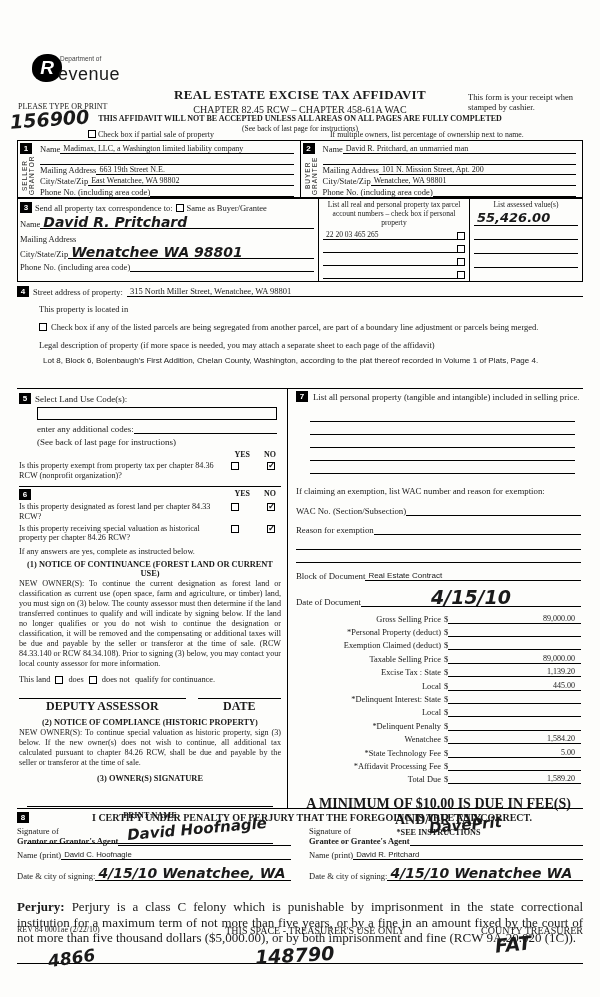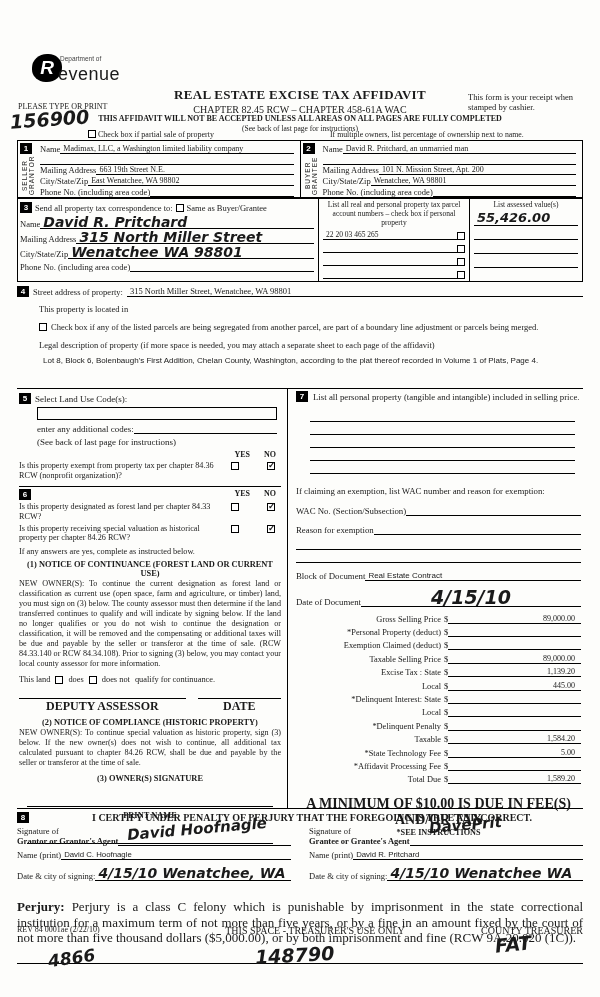--- a/index.html
+++ b/index.html
@@ -203,21 +203,20 @@
         <span>Send all property tax correspondence to:</span>
         <span class="cb"></span>
         <span>Same as Buyer/Grantee</span>
       </div>
       <div class="frow">
           <span>Name</span>
         <span class="fill hw hw-fill">David R. Pritchard</span>
         </div>
       <div class="frow">
           <span>Mailing Address</span>
-        <span class="fill hw hw-fill">315 North Miller Street</span>
         </div>
       <div class="frow">
           <span>City/State/Zip</span>
         <span class="fill hw hw-fill">Wenatchee WA 98801</span>
         </div>
       <div class="frow" style="height:13px;">
           <span>Phone No. (including area code)</span>
         <span class="fill"></span>
         </div>
     </div>
@@ -429,21 +428,21 @@
             <span class="mlabel">Local</span>
             <span>$</span>
             <span class="mline"></span>
           </div>
         <div class="mrow">
             <span class="mlabel">*Delinquent Penalty</span>
             <span>$</span>
             <span class="mline"></span>
           </div>
         <div class="mrow">
-            <span class="mlabel">Taxable</span>
+            <span class="mlabel">Wenatchee</span>
             <span>$</span>
             <span class="mline">1,584.20</span>
           </div>
         <div class="mrow">
             <span class="mlabel">*State Technology Fee</span>
             <span>$</span>
             <span class="mline">5.00</span>
           </div>
         <div class="mrow">
             <span class="mlabel">*Affidavit Processing Fee</span>

